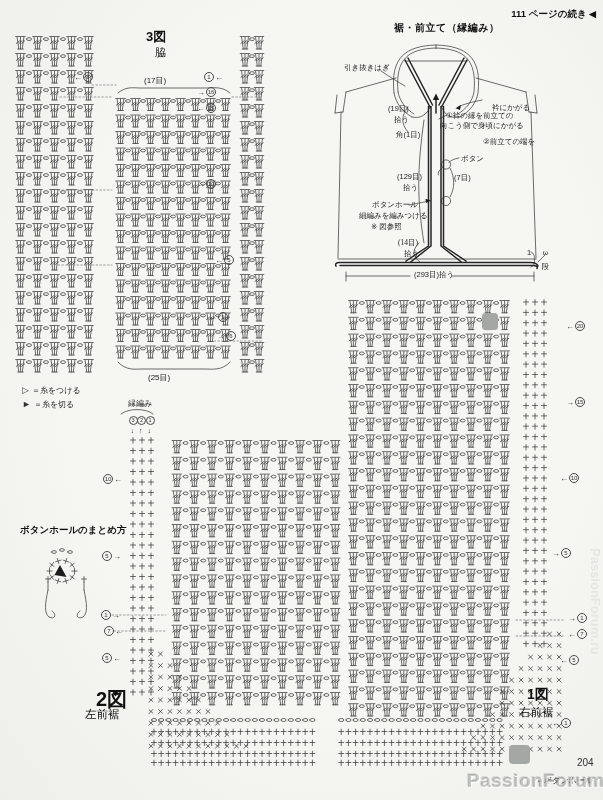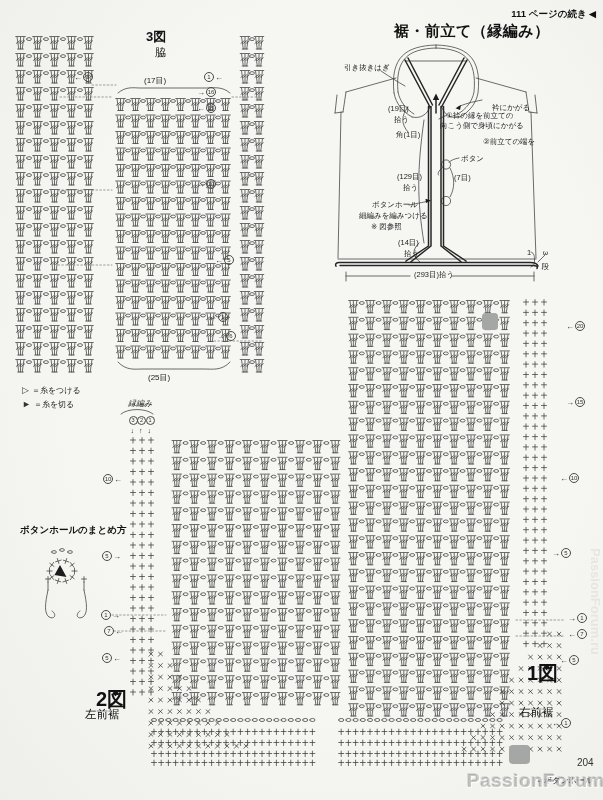--- a/index.html
+++ b/index.html
@@ -33,41 +33,41 @@
       <path d="M60 97L112 97M232 97L262 97M58 190L112 190M58 265L112 265M214 341L262 341M92 85L116 85M112 615L166 615M114 631L166 631M516 620L564 620M516 636L564 636" fill="none" stroke="#777" stroke-width="0.7" stroke-linecap="round" stroke-dasharray="1.6 2.2"></path>
       <path d="M60 565L66.5 577L54.5 575ZM436 93.5L432.8 100L439.2 100ZM455.5 108.2L461 105L460 110ZM431 200.5L425.5 198.8L426 203Z" fill="#1c1c1c"></path>
       <rect x="482" y="313" width="16" height="17" rx="3.5" fill="#a4a7a4"></rect>
     </svg>
 
   <div class="t hdr" style="right:7px;top:9px;">
     <span>111 ページの続き</span>
       <span>◀</span>
   </div>
 
-  <div class="t b" style="left:394px;top:22px;font-size:15px;letter-spacing:.5px;color:#111;">裾・前立て（縁編み）</div>
+  <div class="t b" style="left:394px;top:22px;font-size:10px;letter-spacing:.5px;color:#111;">裾・前立て（縁編み）</div>
 
   <div class="t b" style="left:146px;top:30px;font-size:13px;color:#111;">3図</div>
   <div class="t" style="left:155px;top:46px;font-size:11px;color:#111;">脇</div>
   <div class="t" style="left:144px;top:76px;font-size:8px;">(17目)</div>
   <div class="t" style="left:148px;top:373px;font-size:8px;">(25目)</div>
 
   <div class="t lblrow" style="left:22px;top:385px;">
     <span class="sym">▷</span>
     <span>＝糸をつける</span>
   </div>
   <div class="t lblrow" style="left:22px;top:399px;">
     <span class="sym">►</span>
     <span>＝糸を切る</span>
   </div>
 
-  <div class="t" style="left:128px;top:399px;font-size:8px;font-style:italic;">縁編み</div>
+  <div class="t" style="left:128px;top:399px;font-size:8px;">縁編み</div>
 
   <div class="t b" style="left:96px;top:688px;font-size:20px;color:#111;">2図</div>
   <div class="t" style="left:85px;top:708px;font-size:11.5px;color:#111;">左前裾</div>
-  <div class="t b" style="left:527px;top:662px;font-size:20px;color:#111;">1図</div>
+  <div class="t b" style="left:527px;top:686px;font-size:14px;color:#111;">1図</div>
   <div class="t" style="left:519px;top:706px;font-size:11.5px;color:#111;">右前裾</div>
 
   <div class="t b" style="left:20px;top:525px;font-size:9.5px;color:#111;">ボタンホールのまとめ方</div>
 
   <div class="swatch" id="bh-swatch" style="left: 509px; top: 745px; width: 21px; height: 19px; background: rgb(164, 167, 164);"></div>
   <div class="t" style="left:536px;top:776px;font-size:8px;">＝ボタンホール</div>
 
   <div class="t" style="left:577px;top:757px;font-size:10px;color:#333;">204</div>
   <div class="wm" style="left:467px;top:770px;">PassionForum.ru</div>
   <div class="wm-side" style="left:588px;top:548px;">PassionForum.ru</div>
@@ -81,21 +81,21 @@
       <div class="t" style="left: 388px; top: 105px;">(19目)</div>
       <div class="t" style="left: 394px; top: 116px;">拾う</div>
       <div class="t" style="left: 396px; top: 131px;">角(1目)</div>
       <div class="t" style="left: 461px; top: 155px;">ボタン</div>
       <div class="t" style="left: 397px; top: 173px;">(129目)</div>
       <div class="t" style="left: 403px; top: 184px;">拾う</div>
       <div class="t" style="left: 454px; top: 174px;">(7目)</div>
       <div class="t" style="left: 372px; top: 201px;">ボタンホール</div>
       <div class="t" style="left: 359px; top: 212px;">細編みを編みつける</div>
       <div class="t" style="left: 371px; top: 223px;">※ 図参照</div>
-      <div class="t" style="left: 398px; top: 239px;">(14目)</div>
+      <div class="t" style="left: 398px; top: 239px; font-family: Liberation Serif, serif;">(14目)</div>
       <div class="t" style="left: 404px; top: 250px;">拾う</div>
       <div class="t" style="left: 414px; top: 271px;">(293目)拾う</div>
       <div class="t" style="left: 527px; top: 249px;">1</div>
       <div class="t vert" style="left: 540px; top: 251px;">3段</div>
       <div class="marker" style="left: 74px; top: 72px;">
         <span>←</span>
         <span class="circ">1</span>
       </div>
       <div class="marker" style="left: 204px; top: 72px;">
         <span class="circ">1</span>

